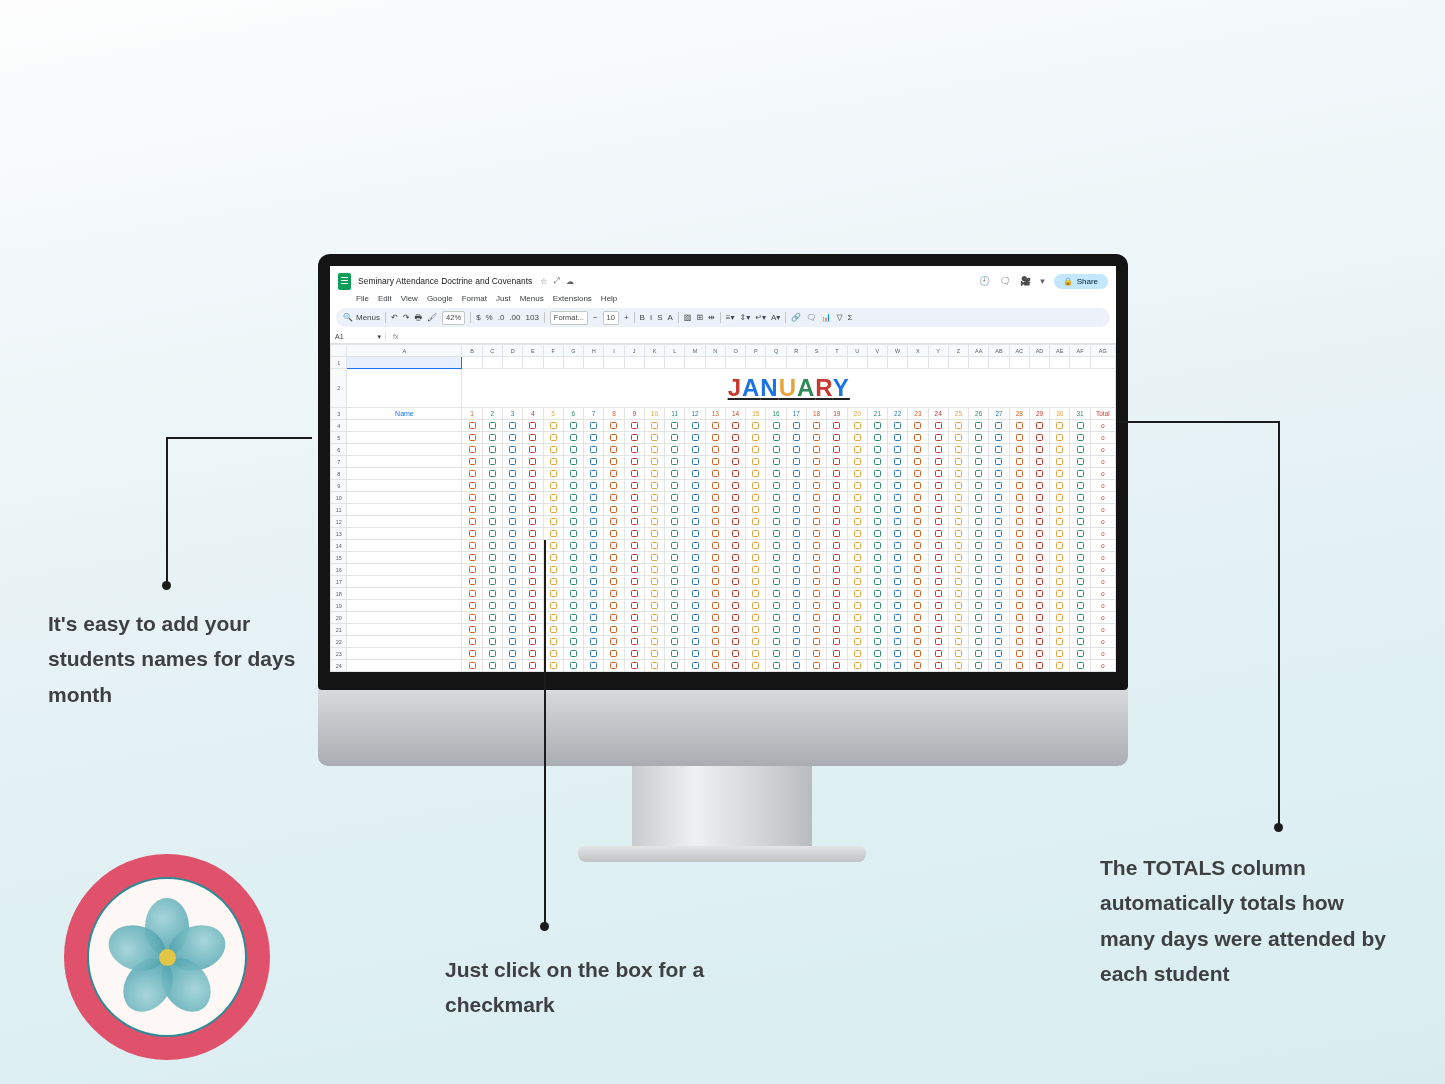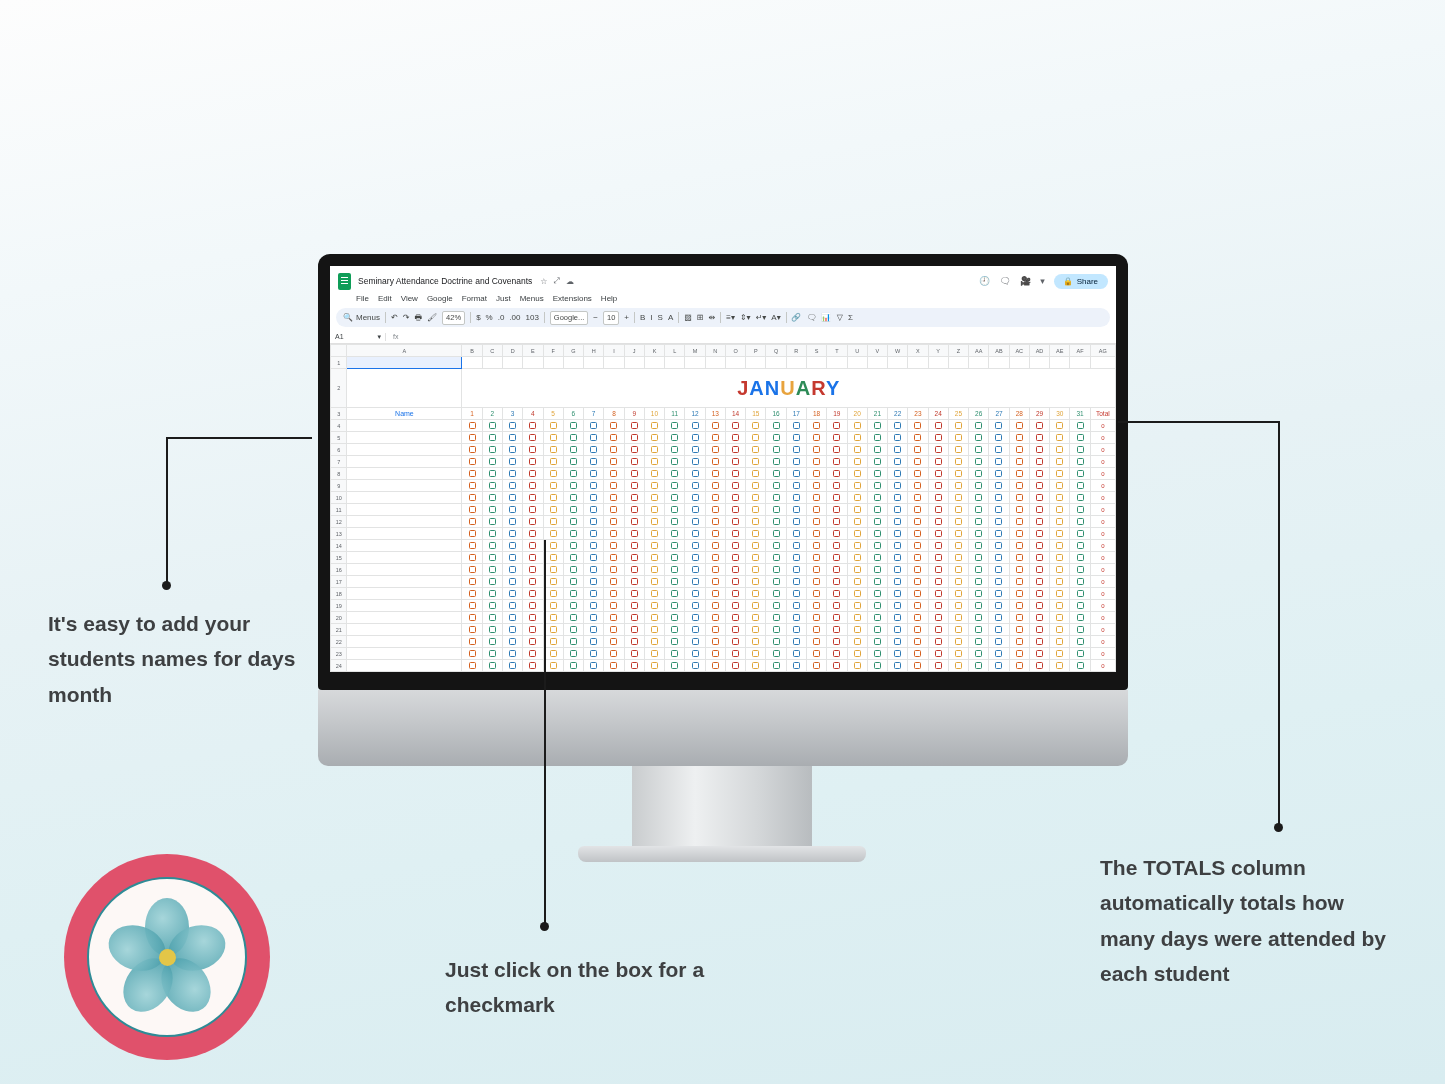--- a/index.html
+++ b/index.html
@@ -226,24 +226,25 @@
     font-size: 5.5px;
     width: 14px;
     border-color: #dadce0;
   }
   .col-a { width: 104px; }
   .col-a.sel { background: #e8f0fe; border: 1.5px solid #1a73e8; }
   .daycol { width: 17.5px; }
   .totcol { width: 22px; }
 
   .month-title {
-    font-size: 20px;
+    font-size: 24px;
     font-weight: bold;
     letter-spacing: 1px;
     line-height: 1;
+    text-decoration: underline;
   }
   .month-title .l1 { color:#c5392f; }
   .month-title .l2 { color:#1a73e8; }
   .month-title .l3 { color:#1a73e8; }
   .month-title .l4 { color:#e8a33d; }
   .month-title .l5 { color:#2e8b57; }
   .month-title .l6 { color:#c5392f; }
   .month-title .l7 { color:#1a73e8; }
 
   .hdr-name { text-align:left; padding-left:6px; color:#1a73e8; font-weight:bold; font-size:7px; }
@@ -363,21 +364,21 @@
       <span class="tb-item">🖶</span>
       <span class="tb-item">🖌</span>
       <span class="tb-item tb-box">42%</span>
       <span class="tb-sep"></span>
       <span class="tb-item">$</span>
       <span class="tb-item">%</span>
       <span class="tb-item">.0</span>
       <span class="tb-item">.00</span>
       <span class="tb-item">103</span>
       <span class="tb-sep"></span>
-      <span class="tb-item tb-box">Google...</span>
+      <span class="tb-item tb-box">Format...</span>
       <span class="tb-item">−</span>
       <span class="tb-item tb-box">10</span>
       <span class="tb-item">+</span>
       <span class="tb-sep"></span>
       <span class="tb-item">B</span>
       <span class="tb-item">I</span>
       <span class="tb-item">S</span>
       <span class="tb-item">A</span>
       <span class="tb-sep"></span>
       <span class="tb-item">▨</span>

